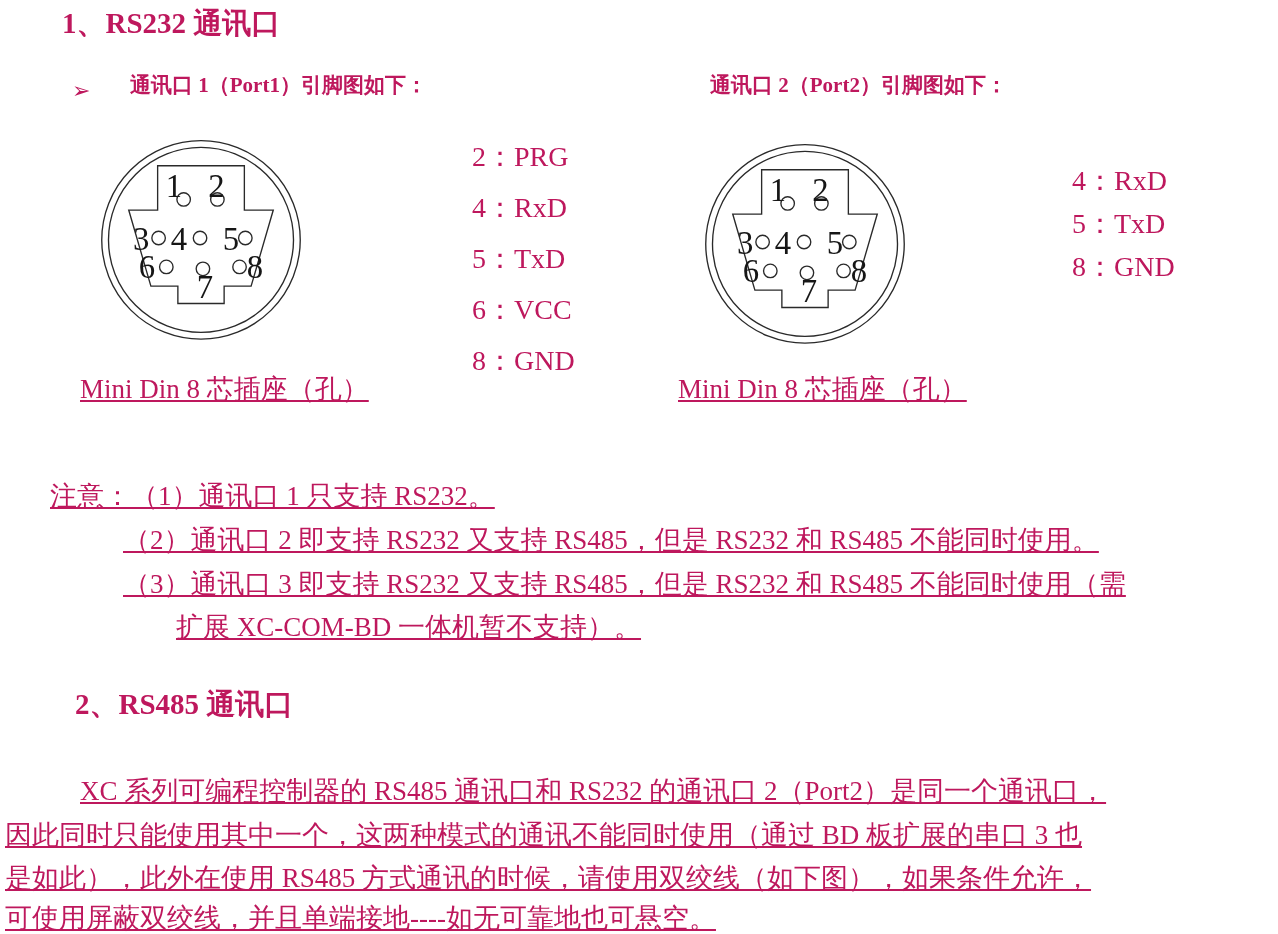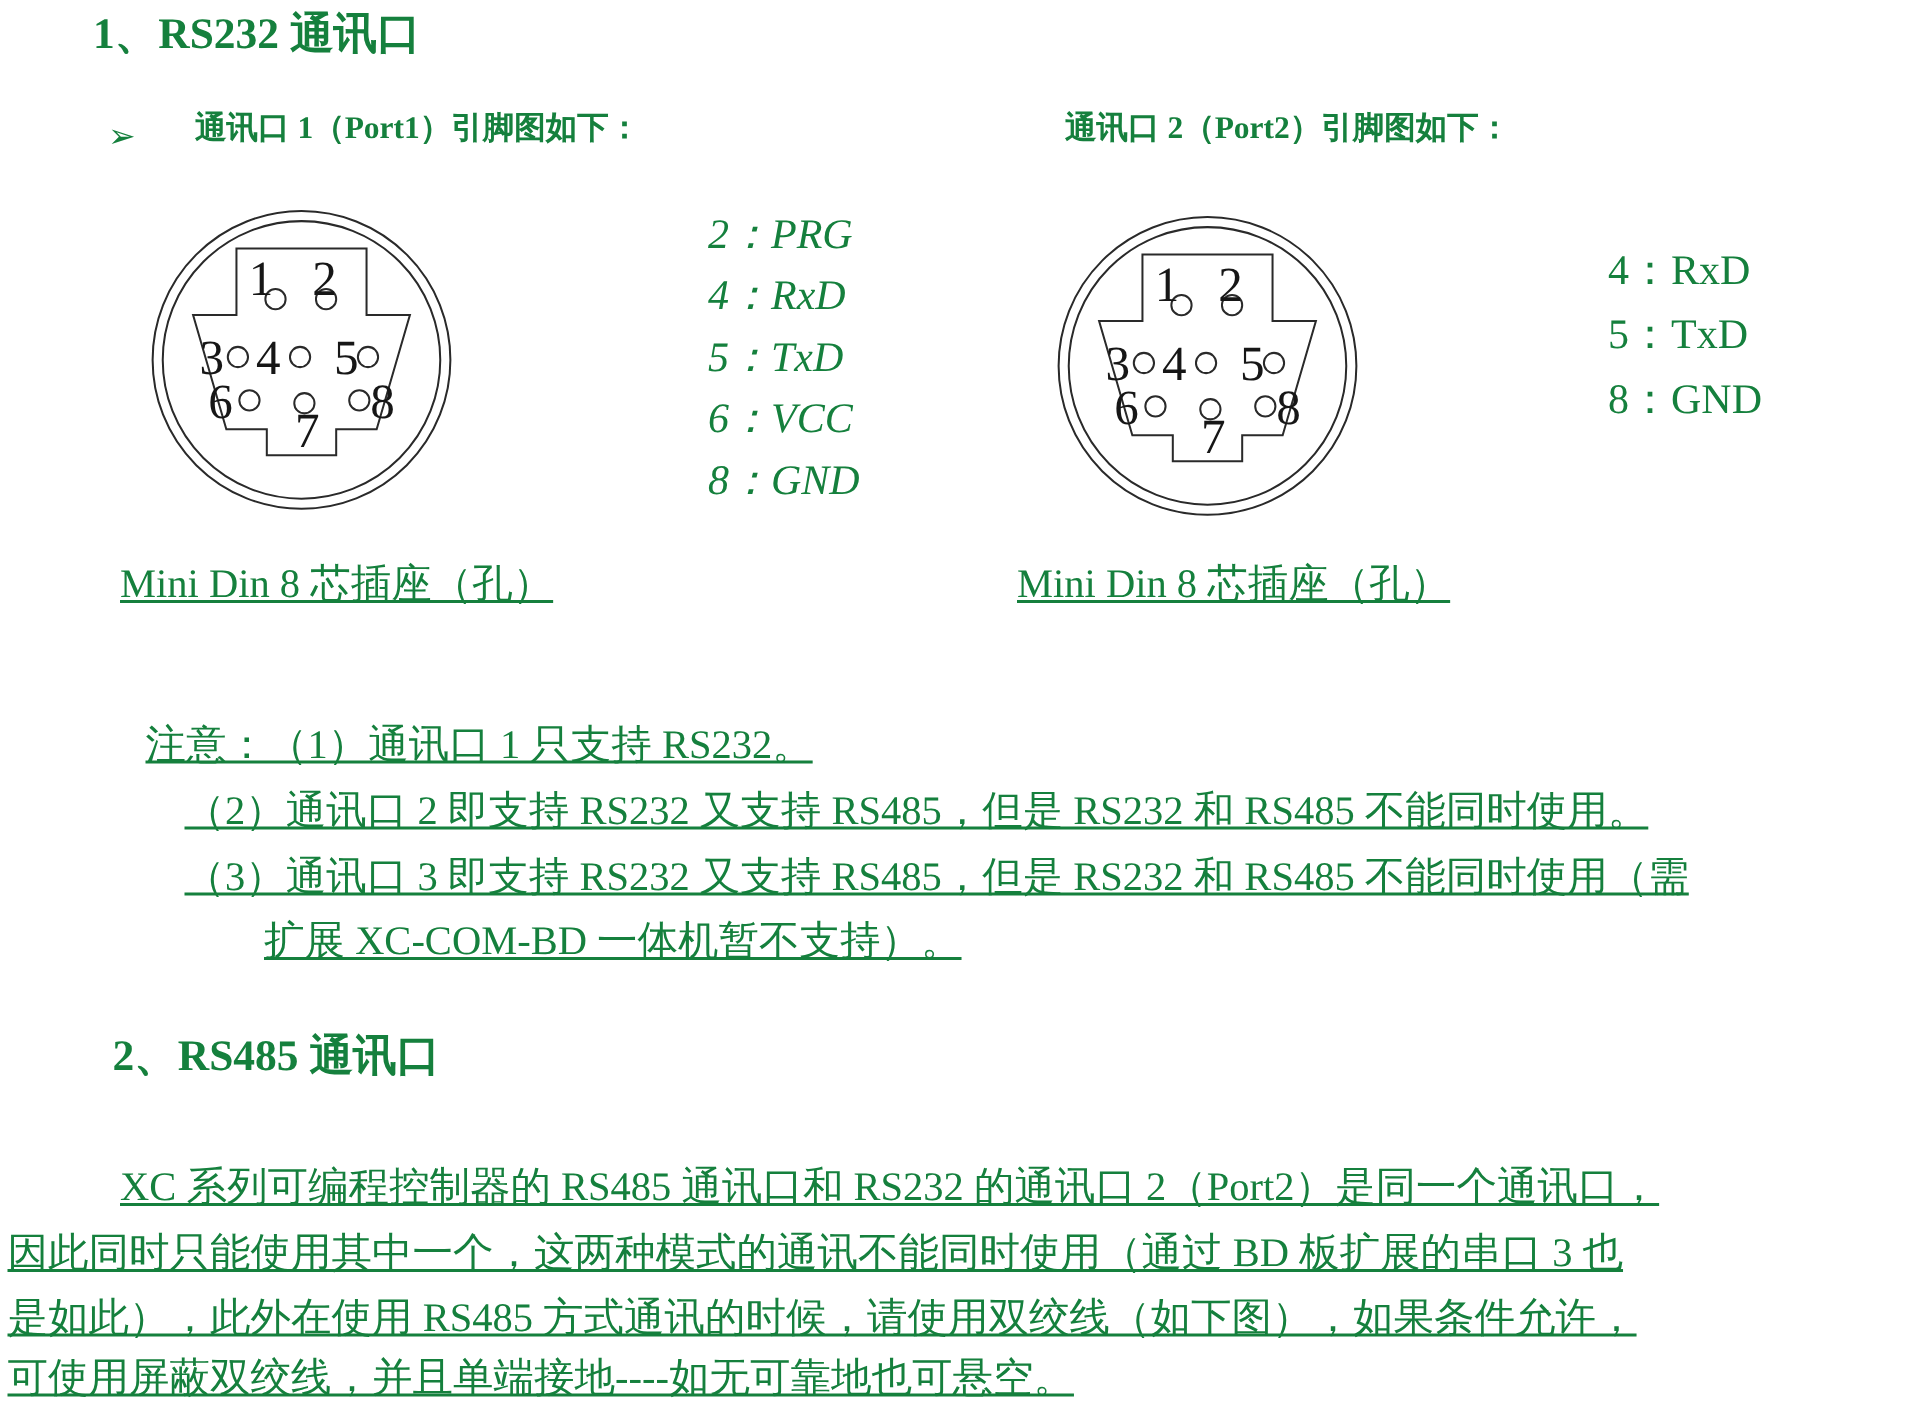--- a/index.html
+++ b/index.html
@@ -2,31 +2,31 @@
 <html><head>
 <meta charset="utf-8">
 <style>
   html,body{margin:0;padding:0;background:#e8e8e8;}
   .page{
     position:relative;
     width:1278px;height:934px;
     margin:0 auto;
     background:#ffffff;
     font-family:"Liberation Serif","DejaVu Serif",serif;
-    color:#15803d;
+    color:#be185d;
     overflow:hidden;
   }
   .abs{position:absolute;white-space:pre;line-height:1.15;}
   .b{font-weight:bold;}
   .h1{font-size:29px;}
   .subhead{font-size:21px;}
   .body-text{font-size:27px;text-decoration:underline;}
   .bullet{font-size:22px;}
   .pin-list{position:absolute;display:grid;font-size:28px;}
-  .pin-list.p1{row-gap:13px;font-style:italic;}
+  .pin-list.p1{row-gap:23px;}
   .pin-list.p2{row-gap:15px;}
   .pin-row{line-height:28px;white-space:pre;}
   svg text{
     font-family:"Liberation Serif","DejaVu Serif",serif;
     font-size:34px;
     fill:#161616;
   }
   svg .ln{fill:none;stroke:#2a2a2a;stroke-width:1.4;stroke-linejoin:miter;}
 </style>
 </head>
@@ -94,21 +94,21 @@
 
   <div class="pin-list p2" style="left:1072px;top:167px;">
     <div class="pin-row">4：RxD</div>
     <div class="pin-row">5：TxD</div>
     <div class="pin-row">8：GND</div>
   </div>
 
   <div class="abs body-text" style="left:80px;top:374px;">Mini Din 8 芯插座（孔）</div>
   <div class="abs body-text" style="left:678px;top:374px;">Mini Din 8 芯插座（孔）</div>
 
-  <div class="abs body-text" style="left:50px;top:481px;margin-left:47px;">注意：（1）通讯口 1 只支持 RS232。</div>
+  <div class="abs body-text" style="left:50px;top:481px;">注意：（1）通讯口 1 只支持 RS232。</div>
   <div class="abs body-text" style="left:123px;top:525px;">（2）通讯口 2 即支持 RS232 又支持 RS485，但是 RS232 和 RS485 不能同时使用。</div>
   <div class="abs body-text" style="left:123px;top:569px;">（3）通讯口 3 即支持 RS232 又支持 RS485，但是 RS232 和 RS485 不能同时使用（需</div>
   <div class="abs body-text" style="left:176px;top:612px;">扩展 XC-COM-BD 一体机暂不支持）。</div>
 
   <div class="abs h1 b" style="left:62px;top:688px;margin-left:13px;">2、RS485 通讯口</div>
 
   <div class="abs body-text" style="left:80px;top:776px;">XC 系列可编程控制器的 RS485 通讯口和 RS232 的通讯口 2（Port2）是同一个通讯口，</div>
   <div class="abs body-text" style="left:5px;top:820px;">因此同时只能使用其中一个，这两种模式的通讯不能同时使用（通过 BD 板扩展的串口 3 也</div>
   <div class="abs body-text" style="left:5px;top:863px;">是如此），此外在使用 RS485 方式通讯的时候，请使用双绞线（如下图），如果条件允许，</div>
   <div class="abs body-text" style="left:5px;top:903px;">可使用屏蔽双绞线，并且单端接地----如无可靠地也可悬空。</div>

